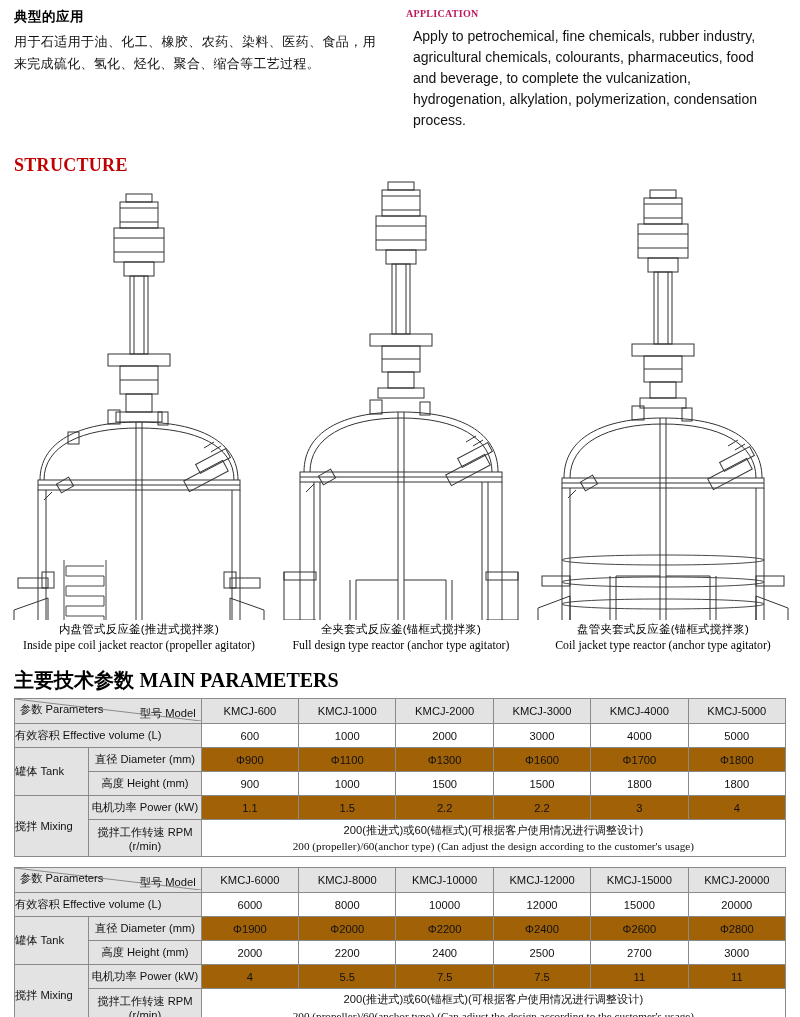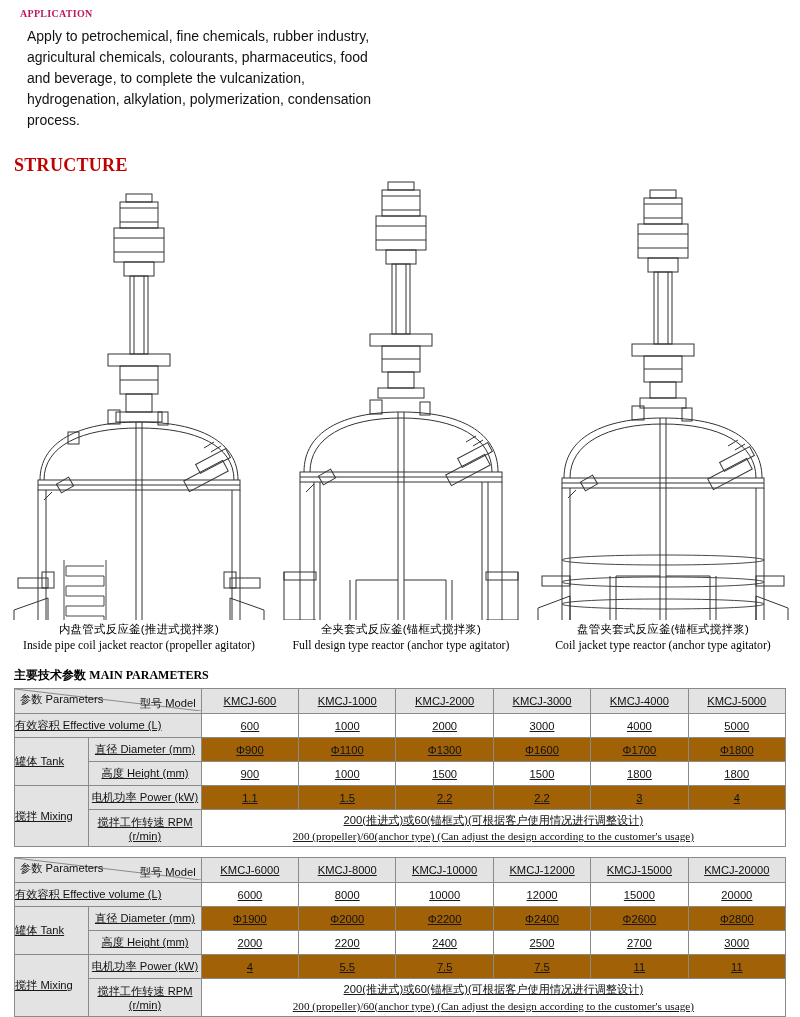--- a/index.html
+++ b/index.html
@@ -106,37 +106,36 @@
   .fig-cap-en {
     font-family: "Liberation Serif", serif;
     font-size: 11.8px;
     color: #000;
     margin-top: 1px;
   }
 
   
   .params-head {
     padding: 14px 14px 4px 14px;
-    font-size: 12px;
+    font-size: 20px;
     font-weight: bold;
     color: #000;
   }
   .params-head .en {
     font-family: "Liberation Serif", serif;
   }
 
   
   .tbl-wrap { padding: 0 14px; box-sizing: border-box; }
   table.spec {
     width: 772px;
     border-collapse: collapse;
     table-layout: fixed;
     font-size: 11.2px;
     margin-bottom: 10px;
-    text-decoration: underline;
   }
   table.spec td {
     border: 1px solid #8a8a8a;
     height: 21px;
     text-align: center;
     vertical-align: middle;
     padding: 1px 2px;
     color: #111;
   }
   table.spec tr.head td {
@@ -182,20 +181,24 @@
     line-height: 1.55;
     color: #111;
   }
 </style>
 </head>
 <body>
 
 <div class="page">
 
   <div class="top-section">
+    <div class="top-col left">
+      <div class="cn-heading">典型的应用</div>
+      <p class="cn-body">用于石适用于油、化工、橡胶、农药、染料、医药、食品，用来完成硫化、氢化、烃化、聚合、缩合等工艺过程。</p>
+    </div>
     <div class="top-col right">
       <div class="en-heading">APPLICATION</div>
       <p class="en-body">Apply to petrochemical, fine chemicals, rubber industry, agricultural chemicals, colourants, pharmaceutics, food and beverage, to complete the vulcanization, hydrogenation, alkylation, polymerization, condensation process.</p>
     </div>
   </div>
 
   <div class="structure-head">
     <div class="en">STRUCTURE</div>
   </div>
 

